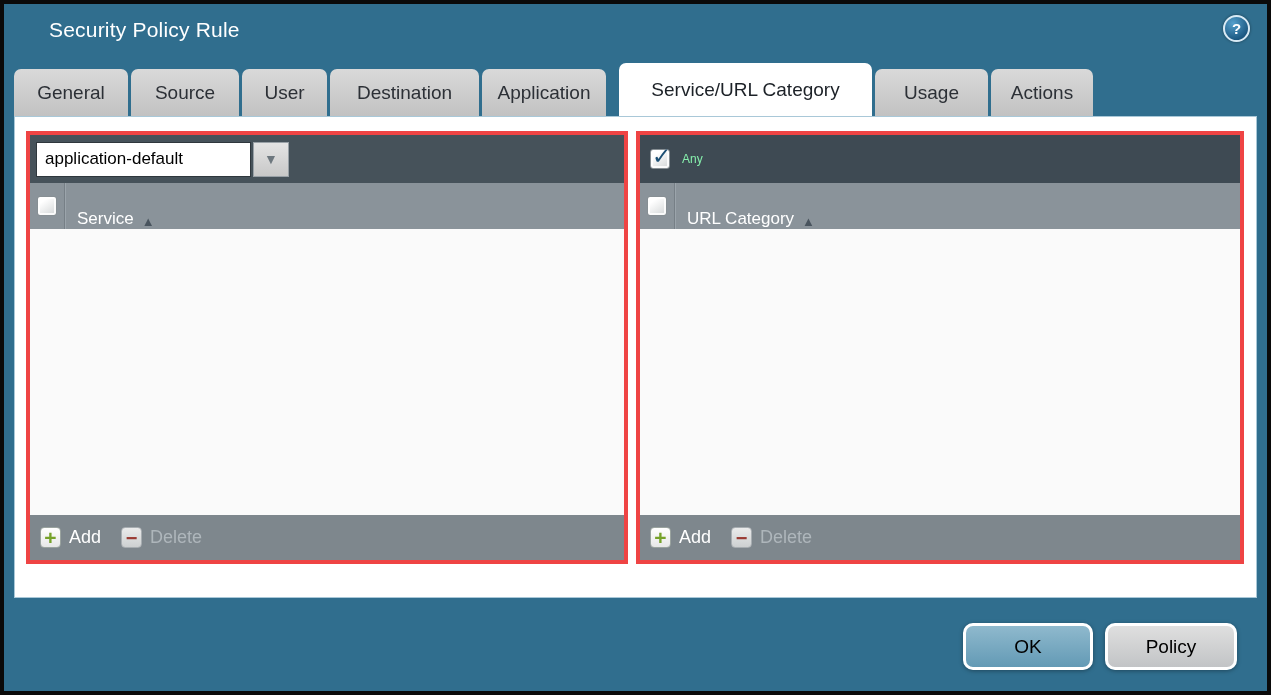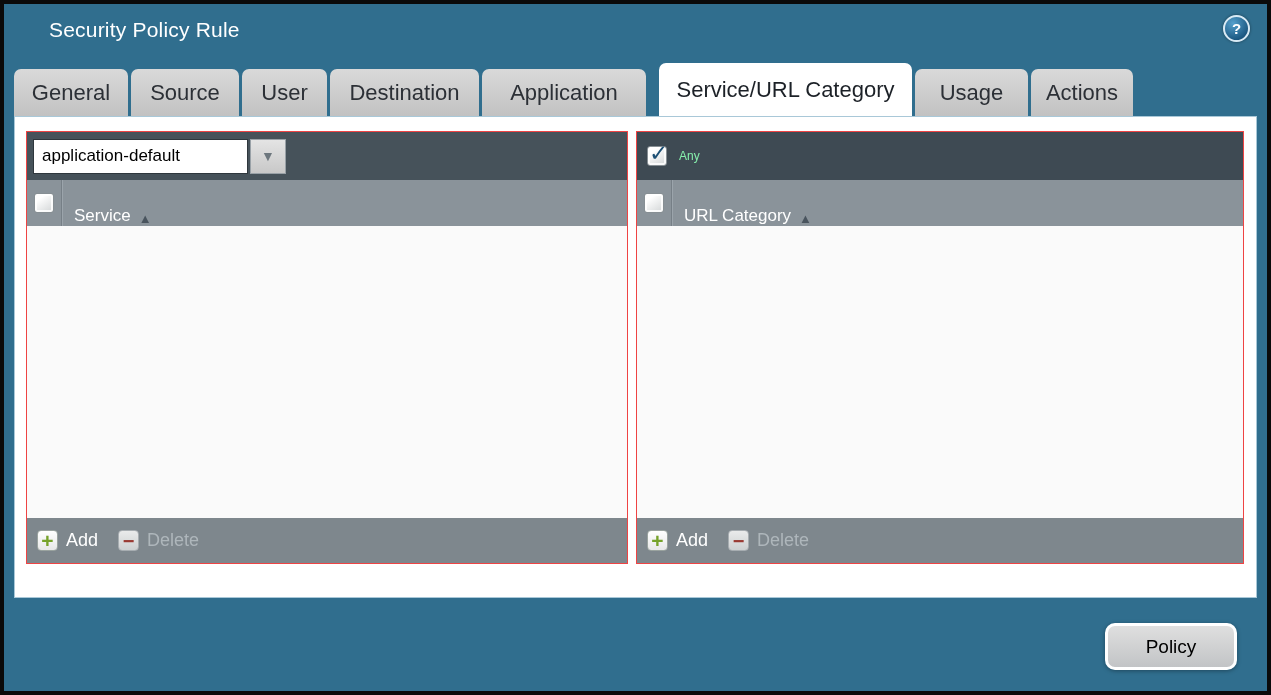--- a/index.html
+++ b/index.html
@@ -14,32 +14,32 @@
     position:absolute; top:11px; right:17px; width:27px; height:27px; border-radius:50%;
     background:radial-gradient(circle at 35% 28%, #55a0cc, #1a567f 75%);
     border:2px solid #d9eaf4; box-sizing:border-box; color:#fff; font-weight:bold; font-size:15px;
     display:flex; align-items:center; justify-content:center; cursor:pointer;
     box-shadow:0 0 3px rgba(0,0,0,.45);
   }
   
   .tab-bar { position:absolute; left:10px; top:59px; height:54px; display:flex; gap:3px; align-items:flex-end; }
   .tab {
     height:48px; background:linear-gradient(#d9d9d9,#c1c1c1); border-radius:7px 7px 0 0;
-    display:flex; align-items:center; justify-content:center; font-size:22px; color:#2c3036;
+    display:flex; align-items:center; justify-content:center; font-size:19px; color:#2c3036;
     cursor:pointer; box-sizing:border-box;
   }
   .tab.active { height:54px; background:#fff; color:#1c2127;margin-left:10px; }
   .tab:nth-of-type(1){width:114px}.tab:nth-of-type(2){width:108px}.tab:nth-of-type(3){width:85px}
-  .tab:nth-of-type(4){width:149px}.tab:nth-of-type(5){width:164px}.tab:nth-of-type(6){width:253px}
+  .tab:nth-of-type(4){width:149px}.tab:nth-of-type(5){width:124px}.tab:nth-of-type(6){width:253px}
   .tab:nth-of-type(7){width:113px}.tab:nth-of-type(8){width:102px}
   
   .content { position:absolute; left:11px; top:113px; width:1241px; height:480px; background:#fff;
              box-shadow:0 0 0 1px #a9c8d8; }
   .panel { position:absolute; top:14px; height:433px; box-sizing:border-box; display:flex;
-           flex-direction:column; border:1px solid #ef4444; }
+           flex-direction:column; border:4px solid #ef4444; }
   .panel.left  { left:11px;  width:602px; }
   .panel.right { left:621px; width:608px; }
   .panel-toolbar { height:48px; flex:0 0 48px; background:#46525A; display:flex; align-items:center;
                    padding:0 6px; box-sizing:border-box; }
   .panel-toolbar.any-bar { background:#3E4A53; padding-left:10px; }
   .combo-input { width:215px; height:35px; border:1px solid #2f373d; font-size:17px; padding:0 8px;
                  font-family:inherit; color:#000; box-sizing:border-box; }
   .combo-button { width:36px; height:35px; margin-left:2px; background:linear-gradient(#e4e4e4,#c8c8c8);
                   border:1px solid #99a1a7; display:flex; align-items:center; justify-content:center;
                   cursor:pointer; box-sizing:border-box; }
@@ -161,16 +161,17 @@
         <button class="footer-btn disabled">
           <span class="icon-sq delete-icon">−</span>
           <span>Delete</span>
         </button>
       </div>
     </div>
 
   </div>
 
   <div class="dialog-actions">
+    <button class="btn ok">OK</button>
     <button class="btn cancel">Policy</button>
   </div>
 
 </div>
 
 </body></html>

